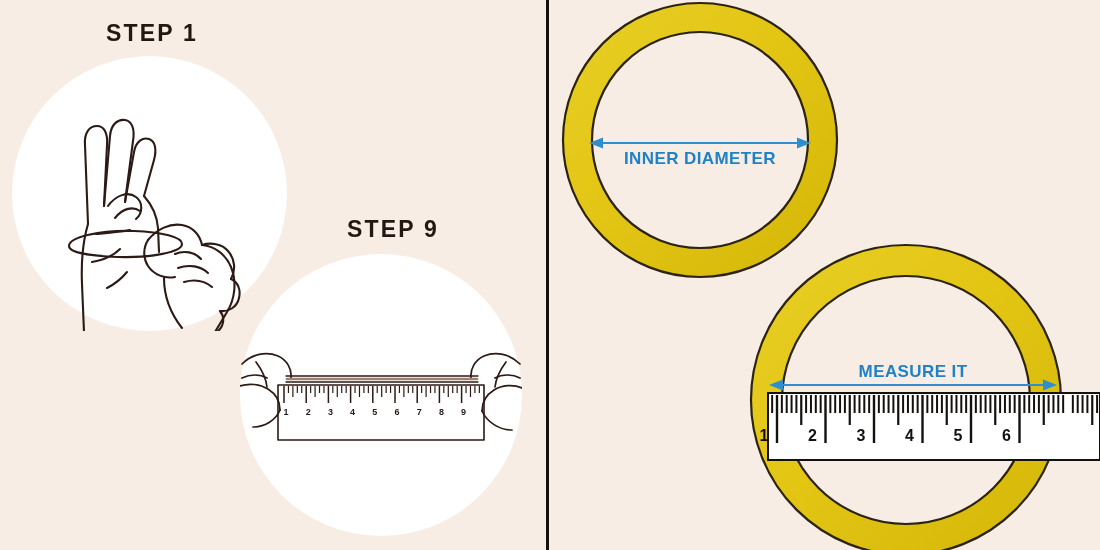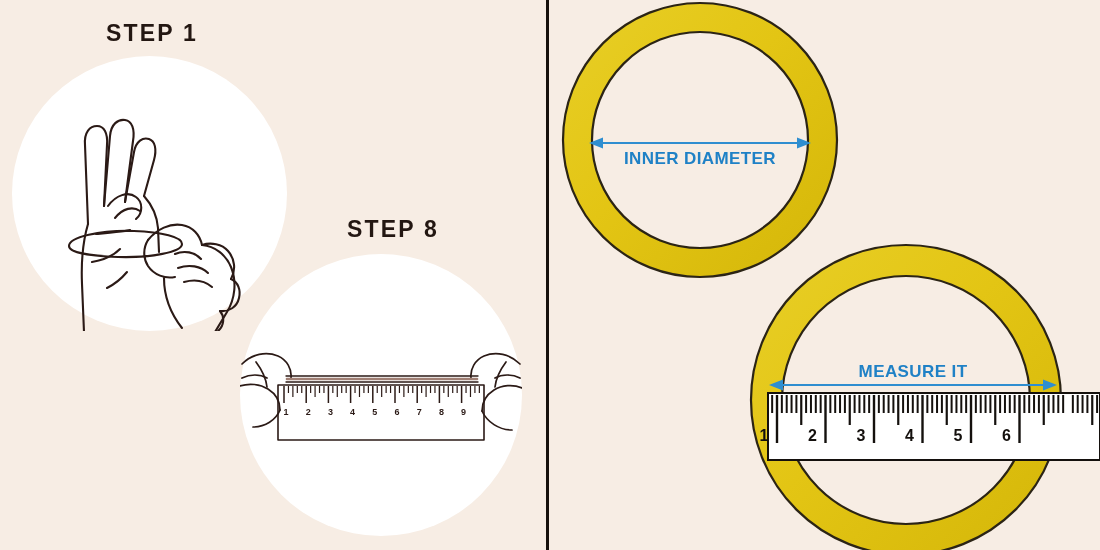--- a/index.html
+++ b/index.html
@@ -88,21 +88,21 @@
 
         <path d="M163 198 C172 194 183 196 189 203"></path>
         <path d="M166 212 C177 208 189 210 196 217"></path>
         <path d="M172 226 C183 223 193 225 200 231"></path>
 
         <path d="M190 189 C203 190 214 199 219 211 C225 226 223 243 215 256 L203 276"></path>
         <path d="M152 222 C152 240 159 258 170 272"></path>
       </g>
     </svg>
 
-    <div class="step-label" id="step2-label">STEP 8</div>
+    <div class="step-label" id="step2-label">STEP 9</div>
 
     <div class="white-circle" id="step2-circle"></div>
 
     <svg class="illus" id="step2-illus" viewBox="0 0 282 282">
       <g fill="none" stroke="#2b1a16" stroke-width="1.7" stroke-linecap="round" stroke-linejoin="round">
 
         <path d="M2 110 C12 100 26 97 38 102 C47 106 52 115 51 124"></path>
         <path d="M2 124 C10 120 20 120 27 124"></path>
         <path d="M0 132 C9 129 20 130 28 135 C36 140 40 148 40 156"></path>
         <path d="M16 108 C22 116 26 124 27 133"></path>

